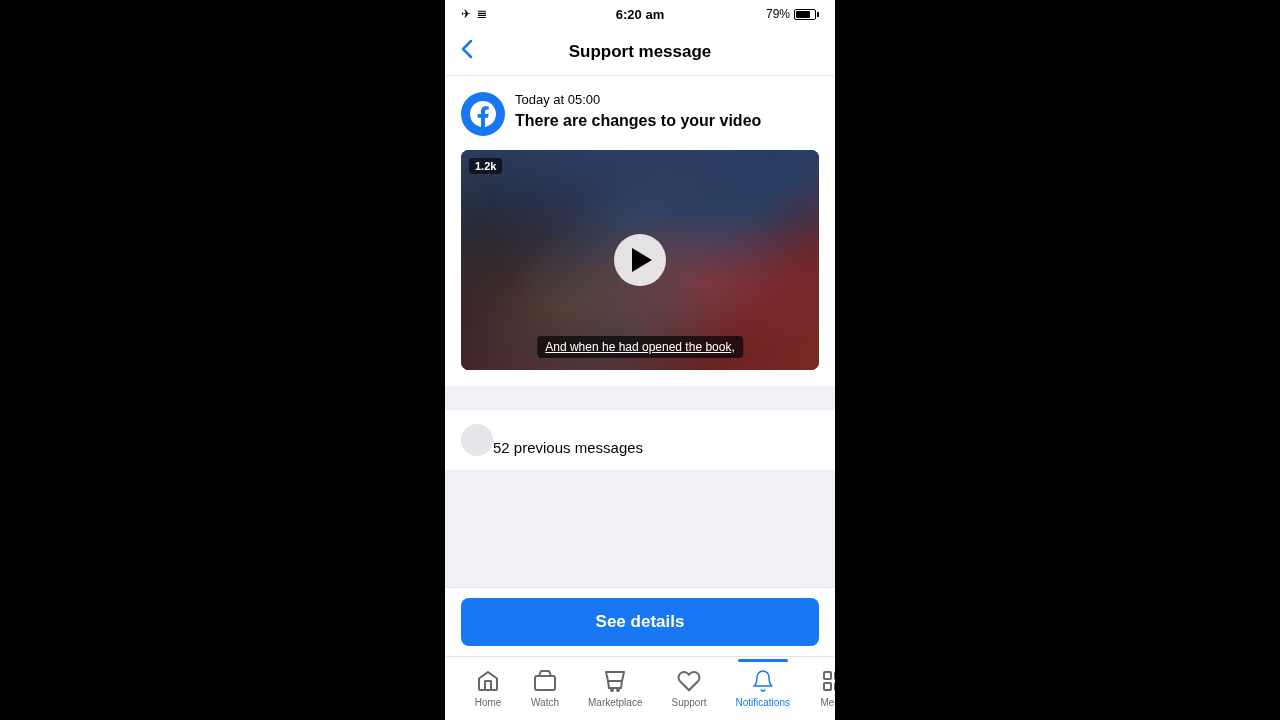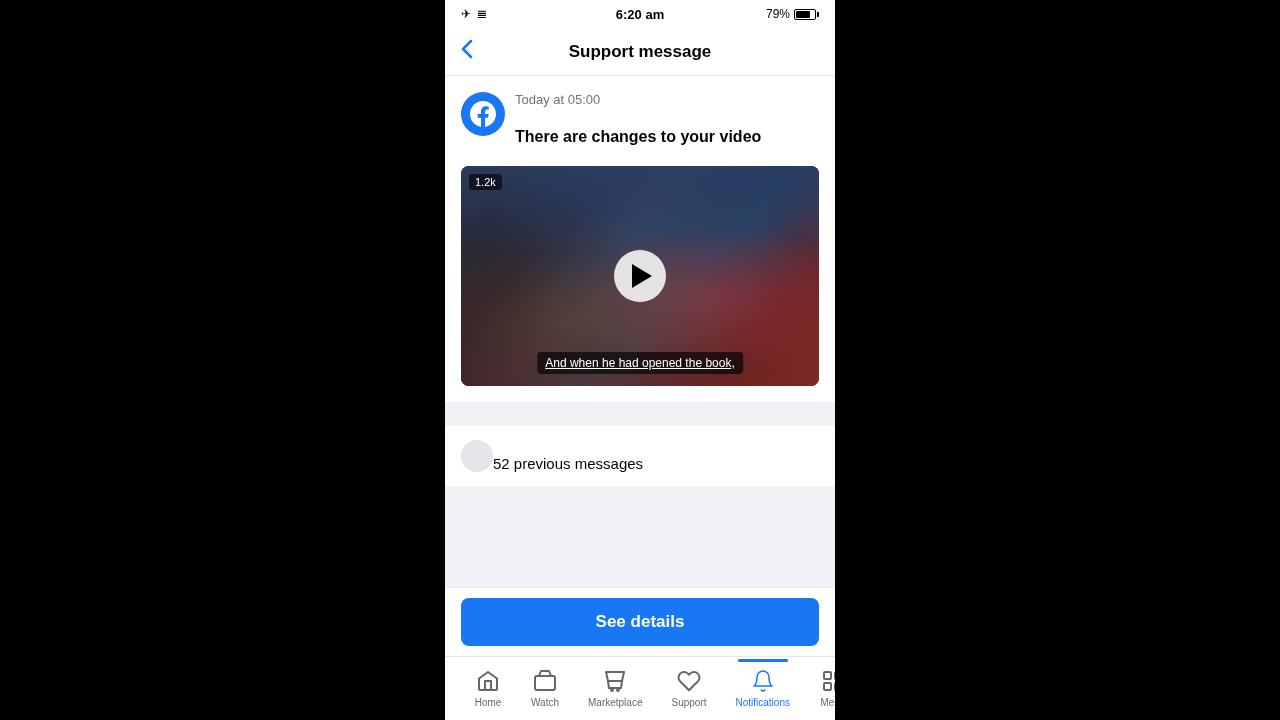--- a/index.html
+++ b/index.html
@@ -144,22 +144,22 @@
       width: 26px;
       height: 26px;
     }
 
     .message-meta {
       flex: 1;
     }
 
     .message-timestamp {
       font-size: 13px;
-      color: #737373;
-      margin-bottom: 20px;
+      color: #000000;
+      margin-bottom: 4px;
     }
 
     .message-title {
       font-size: 16px;
       font-weight: 700;
       color: #050505;
       margin-bottom: 6px;
       line-height: 1.3;
     }
 
@@ -202,21 +202,21 @@
 
     .view-count {
       position: absolute;
       top: 8px;
       left: 8px;
       background: rgba(0,0,0,0.6);
       color: #fff;
       font-size: 11px;
       padding: 2px 6px;
       border-radius: 3px;
-      font-weight: 400;
+      font-weight: 700;
     }
 
     .play-button {
       width: 52px;
       height: 52px;
       background: rgba(255,255,255,0.85);
       border-radius: 50%;
       display: flex;
       align-items: center;
       justify-content: center;

